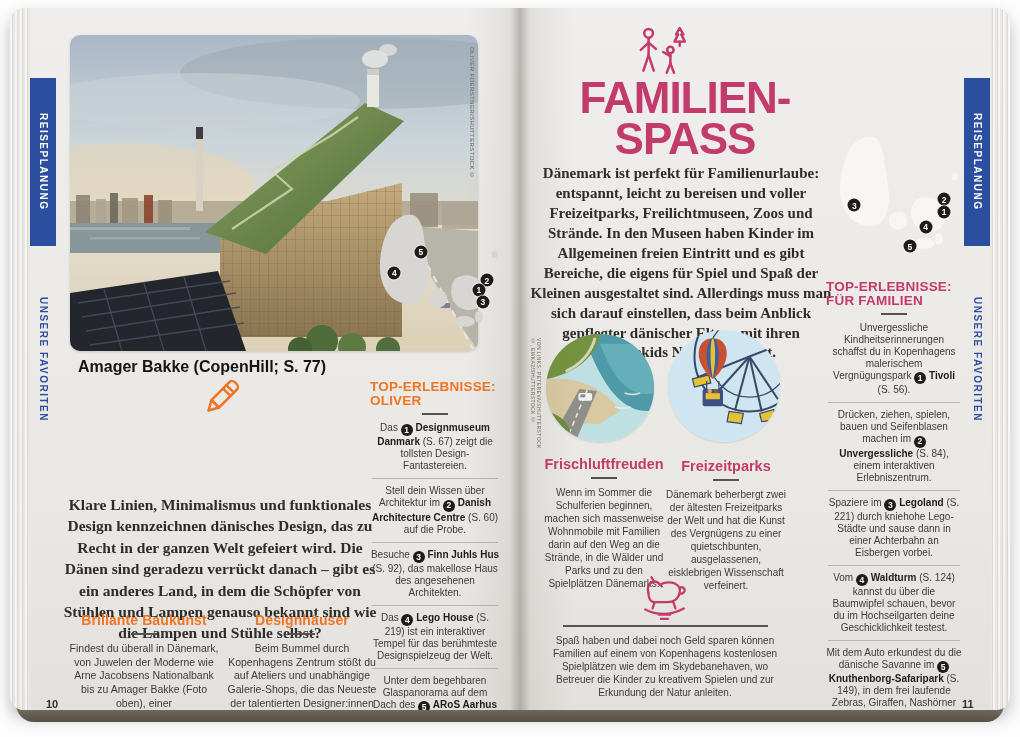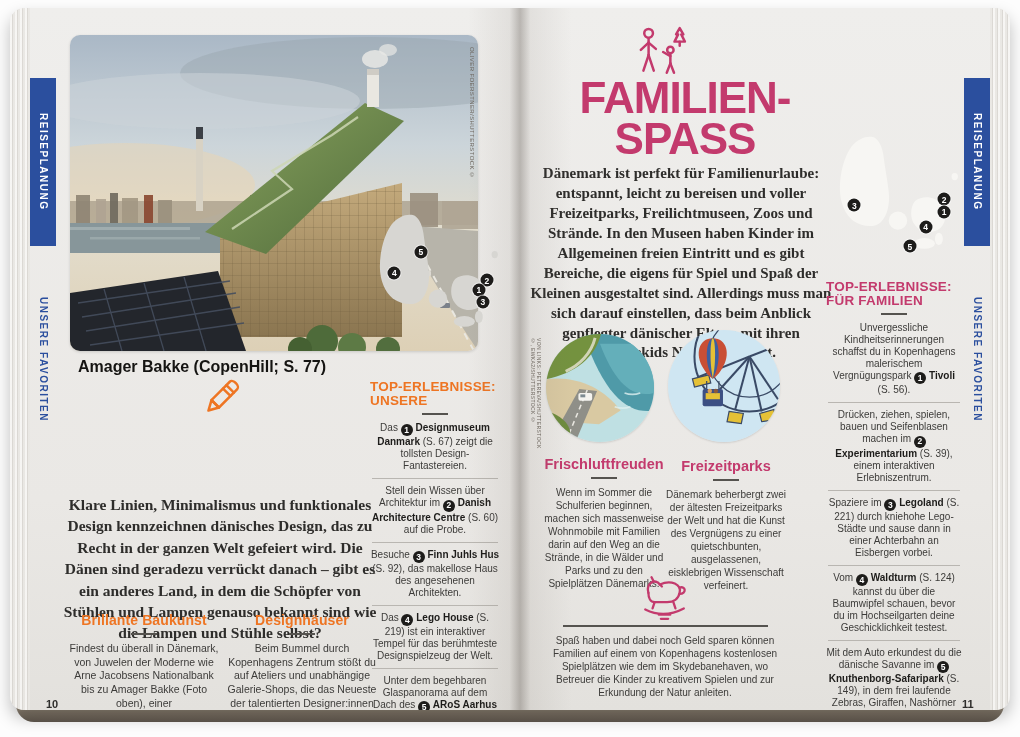--- a/index.html
+++ b/index.html
@@ -194,21 +194,21 @@
       <div class="sec-head orange">Designhäuser</div>
       <div class="hdiv"></div>
       <div class="small-txt">Beim Bummel durch Kopenhagens Zentrum stößt du auf Ateliers und unabhängige Galerie-Shops, die das Neueste der talentierten Designer:innen Dänemarks präsentieren.</div>
     </div>
 
     <div class="abs pagenum" style="left:36px;top:690px;">10</div>
 
     <div class="abs" style="left:360px;top:372px;width:130px;">
       <div class="topbox-head orange">
         <div>TOP-ERLEBNISSE:</div>
-        <div>UNSERE</div>
+        <div>OLIVER</div>
       </div>
       <div class="hdiv"></div>
       <div class="tb-item"><span>Das </span><span class="badge">1</span><span> </span><strong>Designmuseum Danmark</strong><span> (S. 67) zeigt die tollsten Design-Fantastereien.</span></div>
       <div class="sep"></div>
       <div class="tb-item"><span>Stell dein Wissen über Architektur im </span><span class="badge">2</span><span> </span><strong>Danish Architecture Centre</strong><span> (S. 60) auf die Probe.</span></div>
       <div class="sep"></div>
       <div class="tb-item"><span>Besuche </span><span class="badge">3</span><span> </span><strong>Finn Juhls Hus</strong><span> (S. 92), das makellose Haus des angesehenen Architekten.</span></div>
       <div class="sep"></div>
       <div class="tb-item"><span>Das </span><span class="badge">4</span><span> </span><strong>Lego House</strong><span> (S. 219) ist ein interaktiver Tempel für das berühmteste Designspielzeug der Welt.</span></div>
       <div class="sep"></div>
@@ -343,21 +343,21 @@
     </div>
 
     <div class="abs" style="left:816px;top:272px;width:136px;">
       <div class="topbox-head pink">
         <div>TOP-ERLEBNISSE:</div>
         <div>FÜR FAMILIEN</div>
       </div>
       <div class="hdiv"></div>
       <div class="tb-item"><span>Unvergessliche Kindheitserinnerungen schaffst du in Kopenhagens malerischem Vergnügungspark </span><span class="badge">1</span><span> </span><strong>Tivoli</strong><span> (S. 56).</span></div>
       <div class="sep"></div>
-      <div class="tb-item"><span>Drücken, ziehen, spielen, bauen und Seifenblasen machen im </span><span class="badge">2</span><span> </span><strong>Experimentarium</strong><span> (S. 39), einem interaktiven Erlebniszentrum.</span></div>
+      <div class="tb-item"><span>Drücken, ziehen, spielen, bauen und Seifenblasen machen im </span><span class="badge">2</span><span> </span><strong>Unvergessliche</strong><span> (S. 84), einem interaktiven Erlebniszentrum.</span></div>
       <div class="sep"></div>
       <div class="tb-item"><span>Spaziere im </span><span class="badge">3</span><span> </span><strong>Legoland</strong><span> (S. 221) durch kniehohe Lego-Städte und sause dann in einer Achterbahn an Eisbergen vorbei.</span></div>
       <div class="sep"></div>
       <div class="tb-item"><span>Vom </span><span class="badge">4</span><span> </span><strong>Waldturm</strong><span> (S. 124) kannst du über die Baumwipfel schauen, bevor du im Hochseilgarten deine Geschicklichkeit testest.</span></div>
       <div class="sep"></div>
       <div class="tb-item"><span>Mit dem Auto erkundest du die dänische Savanne im </span><span class="badge">5</span><span> </span><strong>Knuthenborg-Safaripark</strong><span> (S. 149), in dem frei laufende Zebras, Giraffen, Nashörner und sogar pensionierte Zirkuselefanten leben.</span></div>
     </div>
 
     <div class="abs vtab blue-bg" style="left:954px;top:70px;width:26px;height:168px;">REISEPLANUNG</div>
     <div class="abs vtab blue-tx" style="left:954px;top:246px;width:26px;height:210px;">UNSERE FAVORITEN</div>

